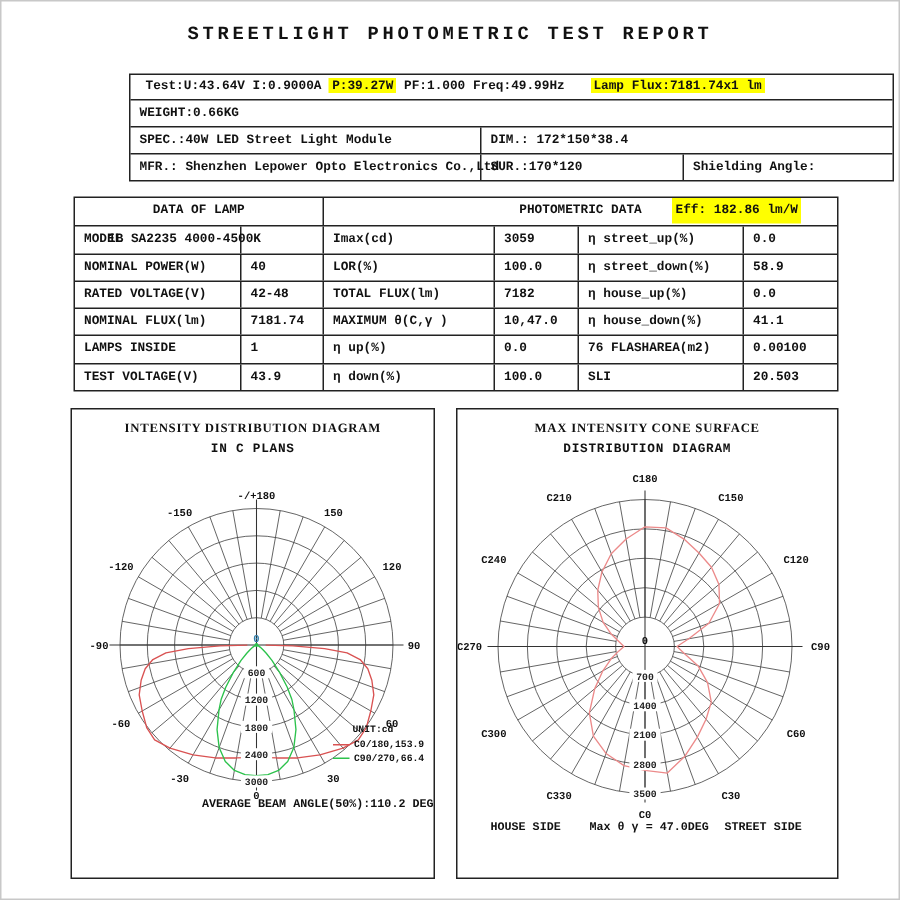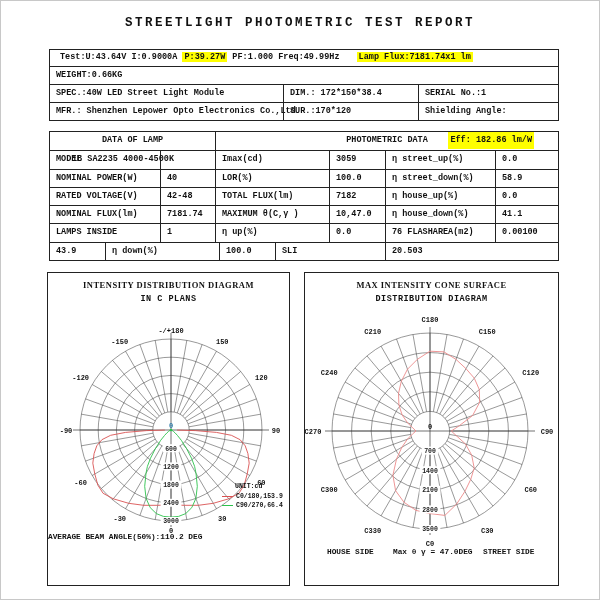--- a/index.html
+++ b/index.html
@@ -3,21 +3,21 @@
 <meta charset="utf-8">
 <style>
   * { margin:0; padding:0; box-sizing:border-box; }
   body { background:#e8e8e8; font-family:"Liberation Mono","DejaVu Sans Mono",monospace; }
   .page { position:relative; width:600px; height:600px; background:#ffffff;
           border:1px solid #c8c8c8; overflow:hidden; color:#111;
           font-family:"Liberation Mono","DejaVu Sans Mono",monospace; }
   .page-title { position:absolute; top:15px; left:0; width:100%; text-align:center;
                 font-size:12.5px; font-weight:bold; letter-spacing:2.5px; }
   .tbl { position:absolute; left:48px; width:510px; border:1px solid #222; background:#fff; }
-  #info-table { top:48px; }
+  #info-table { top:48px;margin-left:37px; }
   #data-table { top:130px; }
   .trow { display:flex; border-top:1px solid #222; }
   .trow:first-child { border-top:none; }
   .tcell { border-left:1px solid #222; font-size:8.5px; font-weight:bold;
            padding-left:6px; white-space:nowrap; overflow:visible; position:relative; }
   .tcell:first-child { border-left:none; }
   .hl { background:#ffff00; padding:0 2px; }
   .test-row { font-size:8.5px; font-weight:bold; padding-left:10px; white-space:nowrap; }
   .center { text-align:center; padding-left:0; }
   .eff-badge { position:absolute; right:24px; top:0; background:#ffff00; padding:0 2px; }
@@ -28,21 +28,21 @@
   .box-title { position:absolute; left:0; width:100%; text-align:center;
                font-size:8.5px; font-weight:bold; letter-spacing:0.5px; }
   .bt1 { top:7px;font-family:Liberation Serif, serif; } .bt2 { top:21px; }
   .chart-svg { position:absolute; left:0; top:0; }
   svg text { font-family:"Liberation Mono","DejaVu Sans Mono",monospace; font-weight:bold; }
   .legend { position:absolute; left:174px; top:209px; font-size:6.5px; font-weight:bold;
             line-height:9.5px; white-space:nowrap; }
   .legend-unit { padding-left:13px; }
   .legend-row { display:flex; align-items:center; }
   .legend-dash { display:inline-block; width:11px; height:1px; margin-right:3px; }
-  .left-caption { position:absolute; top:260px; left:0; width:100%; text-align:left;
+  .left-caption { position:absolute; top:260px; left:0; width:100%; text-align:right;
                   font-size:7.8px; font-weight:bold; }
   .right-caption { position:absolute; top:275px; left:0; width:100%;
                    font-size:7.8px; font-weight:bold; }
   .cap-house { position:absolute; left:22px; }
   .cap-max { position:absolute; left:88px; }
   .cap-street { position:absolute; left:178px; }
 </style>
 </head>
 <body>
 
@@ -59,21 +59,20 @@
         <span class="hl" style="margin-left:12px">Lamp Flux:7181.74x1 lm</span>
       </div>
     </div>
 
   <div class="trow" style="height:18px">
         <div class="tcell" style="width:140px;line-height:17px">WEIGHT:0.66KG</div>
       </div>
       <div class="trow" style="height:18px">
         <div class="tcell" style="width:233px;line-height:17px">SPEC.:40W LED  Street Light  Module</div>
         <div class="tcell" style="width:135px;line-height:17px">DIM.: 172*150*38.4</div>
-        <div class="tcell" style="width:140px;line-height:17px">SERIAL No.:1</div>
       </div>
       <div class="trow" style="height:18px">
         <div class="tcell" style="width:233px;line-height:17px">MFR.: Shenzhen Lepower Opto Electronics Co.,Ltd</div>
         <div class="tcell" style="width:135px;line-height:17px">SUR.:170*120</div>
         <div class="tcell" style="width:140px;line-height:17px">Shielding Angle:</div>
       </div>
     </div>
 
   <div class="tbl" id="data-table">
     <div class="trow" style="height:18.3px">
@@ -118,20 +117,21 @@
       </div>
       <div class="trow" style="height:18.3px">
         <div class="tcell" style="width:110px;line-height:17.3px">LAMPS INSIDE</div>
         <div class="tcell" style="width:55px;line-height:17.3px">1</div>
         <div class="tcell" style="width:114px;line-height:17.3px">η up(%)</div>
         <div class="tcell" style="width:56px;line-height:17.3px">0.0</div>
         <div class="tcell" style="width:110px;line-height:17.3px">76 FLASHAREA(m2)</div>
         <div class="tcell" style="width:63px;line-height:17.3px">0.00100</div>
       </div>
       <div class="trow" style="height:18.3px">
+        <div class="tcell" style="width:110px;line-height:17.3px">TEST VOLTAGE(V)</div>
         <div class="tcell" style="width:55px;line-height:17.3px">43.9</div>
         <div class="tcell" style="width:114px;line-height:17.3px">η down(%)</div>
         <div class="tcell" style="width:56px;line-height:17.3px">100.0</div>
         <div class="tcell" style="width:110px;line-height:17.3px">SLI</div>
         <div class="tcell" style="width:63px;line-height:17.3px">20.503</div>
       </div>
     </div>
 
   <div class="diagram-box" id="left-box">
     <div class="box-title bt1">INTENSITY DISTRIBUTION DIAGRAM</div>

